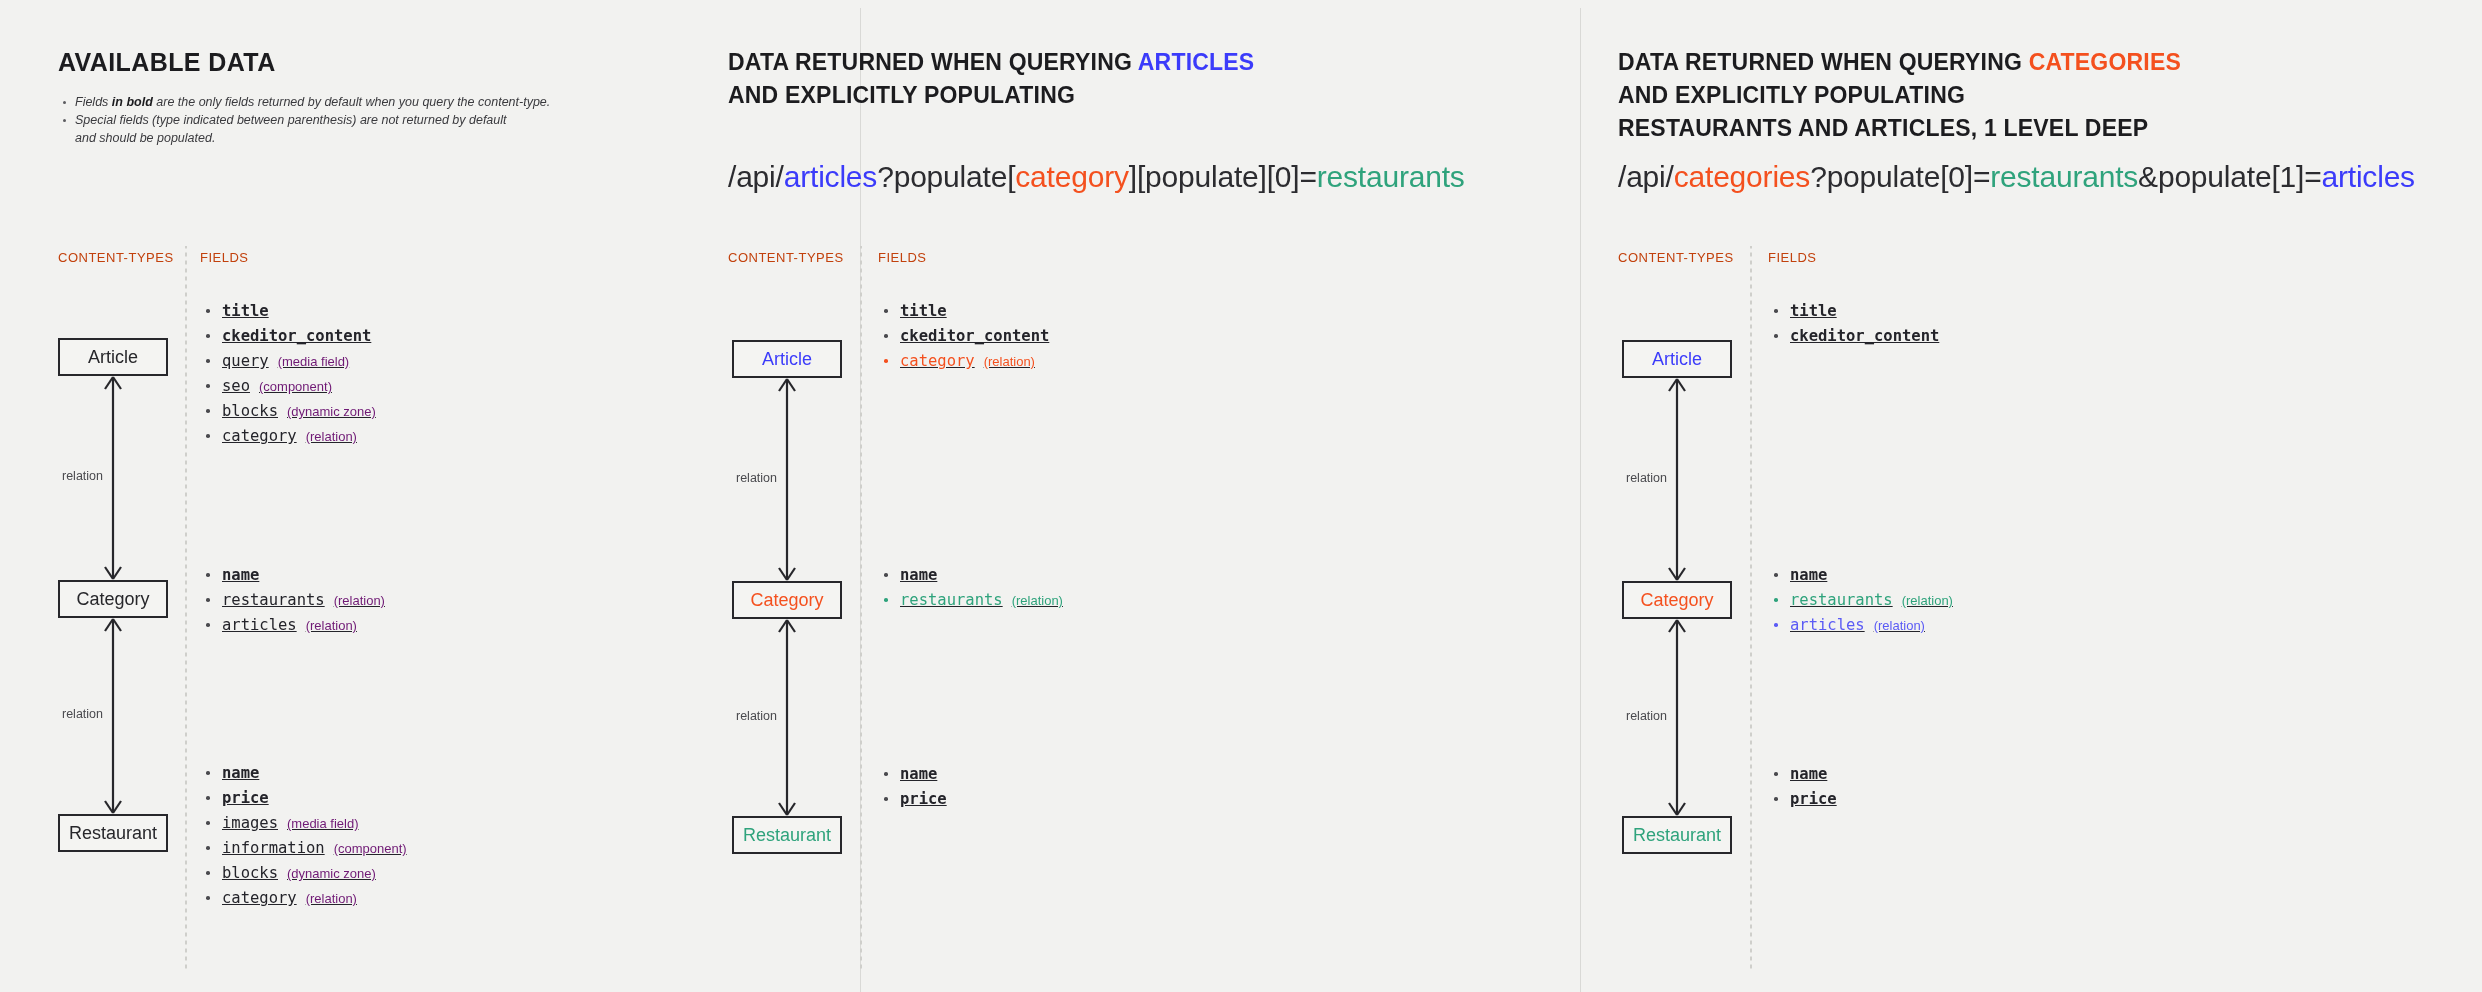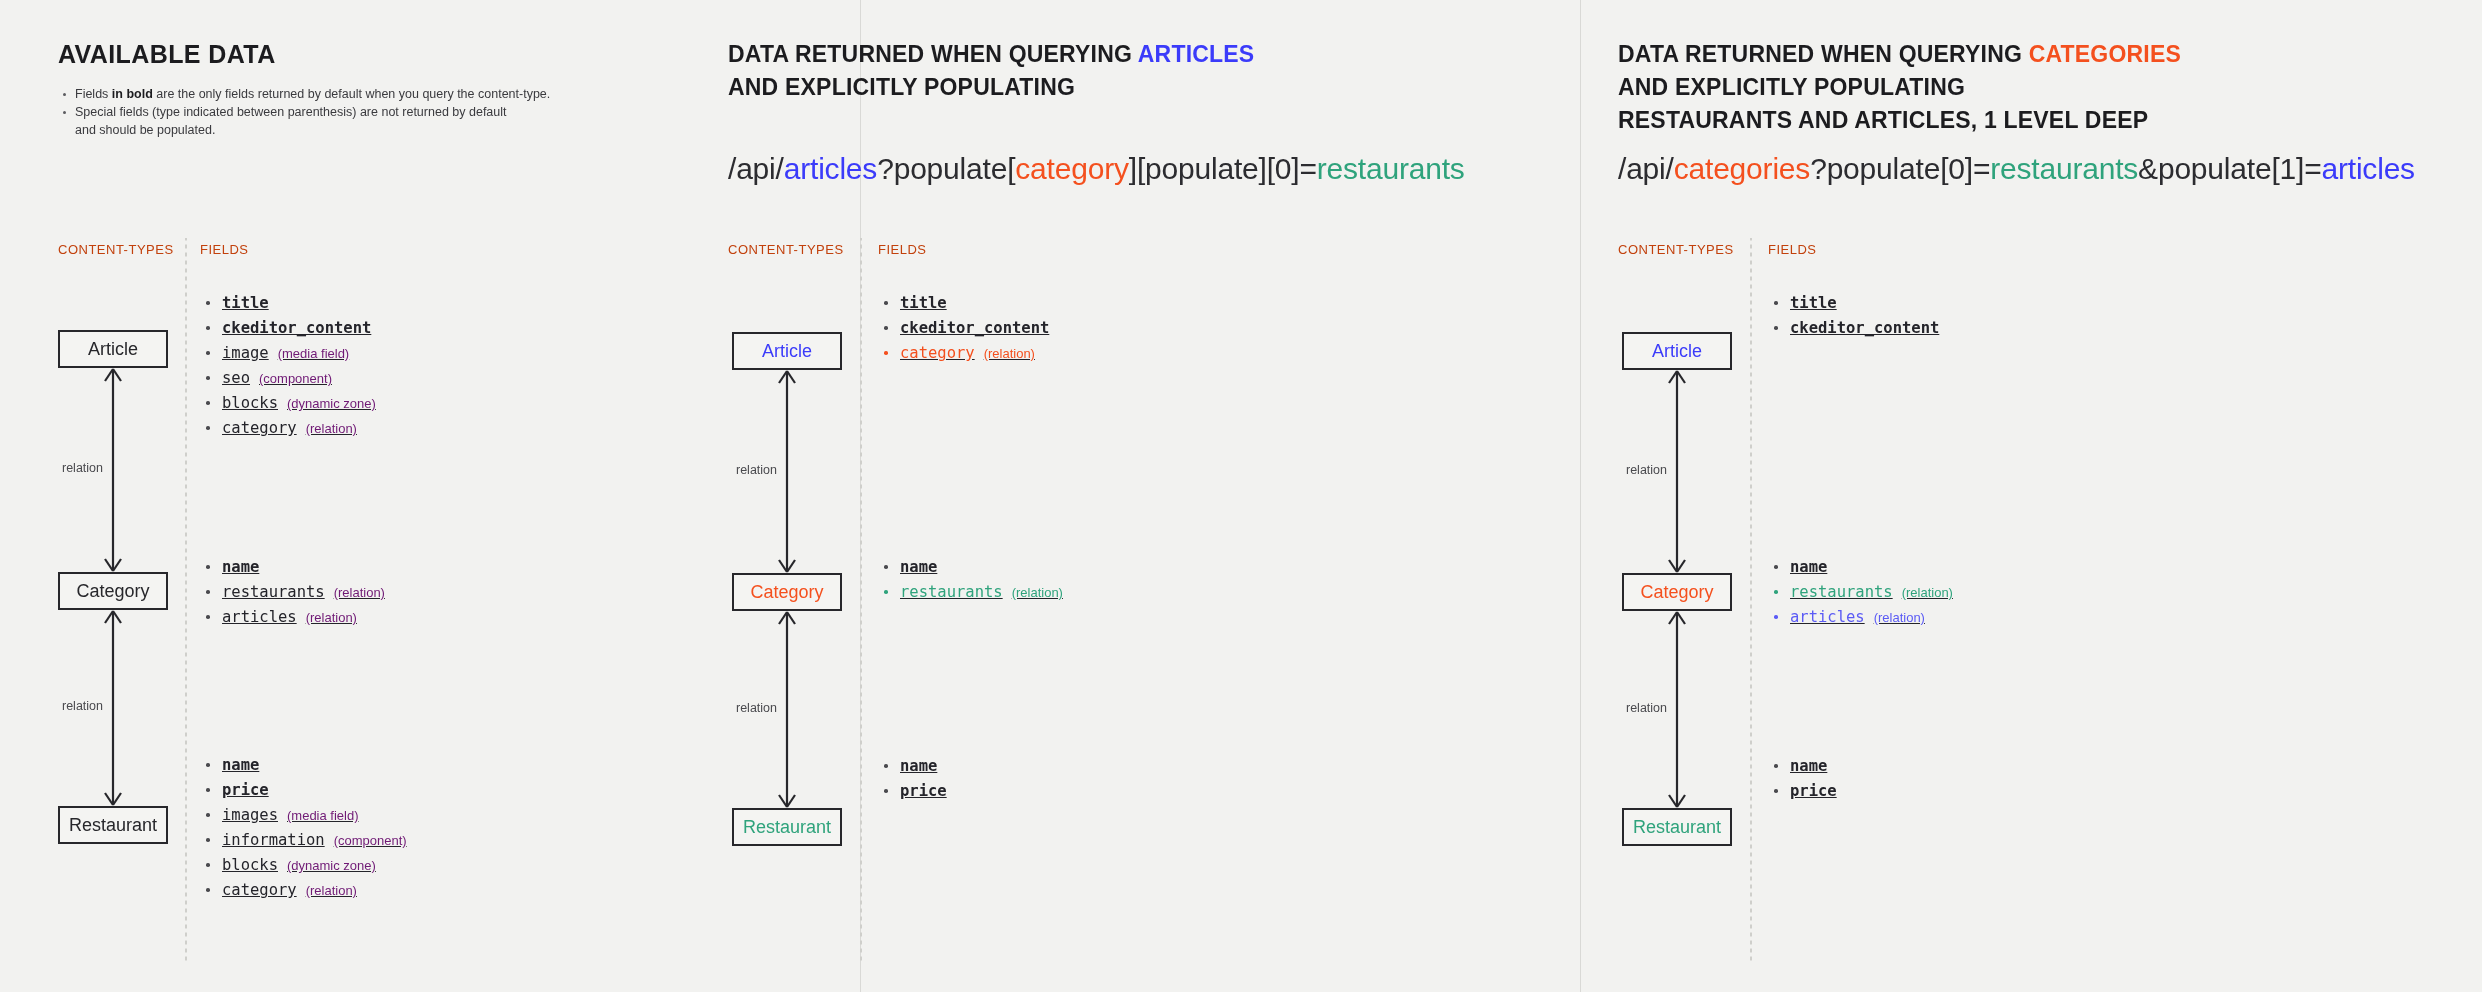--- a/index.html
+++ b/index.html
@@ -4,21 +4,21 @@
 <style>
   html,body{margin:0;padding:0;}
   body{
     width:2482px;height:992px;
     background:#f2f2f0;
     font-family:"Liberation Sans", sans-serif;
     color:#24242a;
     overflow:hidden;
     position:relative;
   }
-  .board{position:absolute;left:0;top:0;width:2482px;height:700px;}
+  .board{position:absolute;left:0;top:8px;width:2482px;height:700px;}
 
   
   .col{position:absolute;top:0;height:992px;}
   #col1{left:0;width:860px;}
   #col2{left:720px;width:860px;}
   #col3{left:1610px;width:872px;}
 
   
   .col-sep{position:absolute;top:0;width:1px;height:992px;background:#d9d9d6;}
   #sep1{left:860px;}
@@ -32,21 +32,21 @@
     line-height:33px;
     font-size:23px;
     color:#1c1c1f;
     white-space:nowrap;
   }
   .heading .hl-articles{color:#3b3bfa;}
   .heading .hl-categories{color:#f4501e;}
   .h-main{font-size:25px;letter-spacing:.4px;}
 
   
-  .notes{position:absolute;font-size:12.5px;line-height:17px;color:#3a3a3e;}
+  .notes{position:absolute;font-size:12.5px;line-height:17px;color:#3a3a3e;font-style:italic;}
   .notes .note{position:relative;padding-left:17px;margin-bottom:1px;}
   .notes .note:before{
     content:"";position:absolute;left:5px;top:7px;
     width:3px;height:3px;border-radius:50%;background:#5c5c60;
   }
   .notes b{font-weight:bold;color:#1c1c1f;}
 
   
   .api{
     position:absolute;
@@ -185,21 +185,21 @@
         <path d="M15 1 L7 13" stroke="#27272b" stroke-width="2.2" fill="none"></path>
         <path d="M15 1 L23 13" stroke="#27272b" stroke-width="2.2" fill="none"></path>
         <path d="M15 195 L7 183" stroke="#27272b" stroke-width="2.2" fill="none"></path>
         <path d="M15 195 L23 183" stroke="#27272b" stroke-width="2.2" fill="none"></path>
       </svg>
     </div>
     <div class="conn-label" style="left: 103px; top: 699px;">relation</div>
     <div class="fields" style="left: 200px; top: 290px;">
       <div class="field bold"><span class="fname">title</span></div>
       <div class="field bold"><span class="fname">ckeditor_content</span></div>
-      <div class="field"><span class="fname">image</span><span class="ftype">(media field)</span></div>
+      <div class="field"><span class="fname">query</span><span class="ftype">(media field)</span></div>
       <div class="field"><span class="fname">seo</span><span class="ftype">(component)</span></div>
       <div class="field"><span class="fname">blocks</span><span class="ftype">(dynamic zone)</span></div>
       <div class="field"><span class="fname">category</span><span class="ftype">(relation)</span></div>
     </div>
     <div class="fields" style="left: 200px; top: 554px;">
       <div class="field bold"><span class="fname">name</span></div>
       <div class="field"><span class="fname">restaurants</span><span class="ftype">(relation)</span></div>
       <div class="field"><span class="fname">articles</span><span class="ftype">(relation)</span></div>
     </div>
     <div class="fields" style="left: 200px; top: 752px;">

